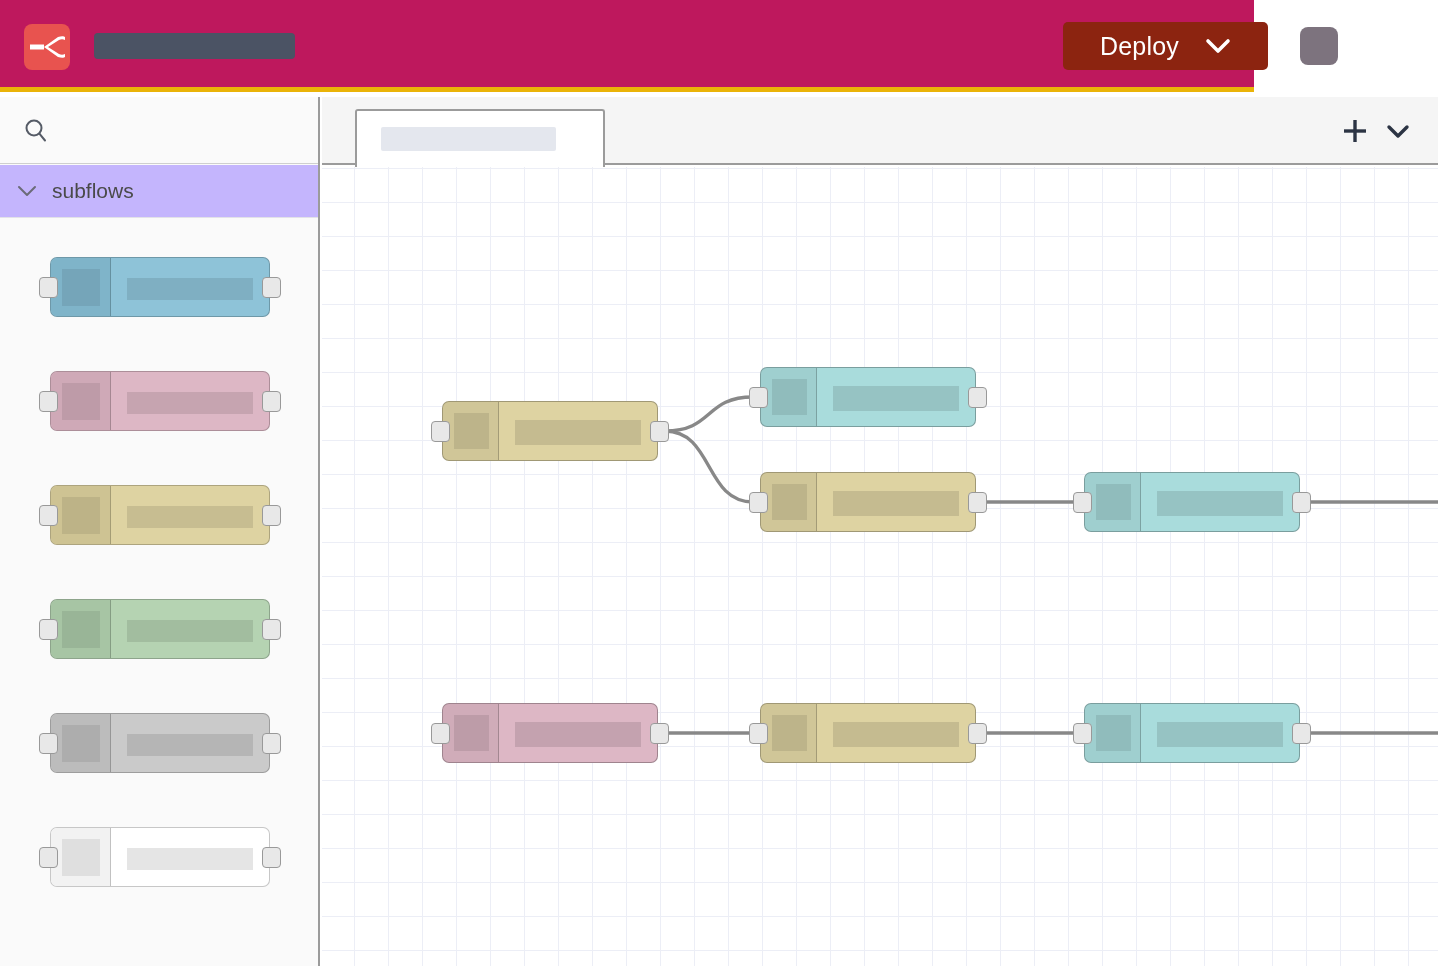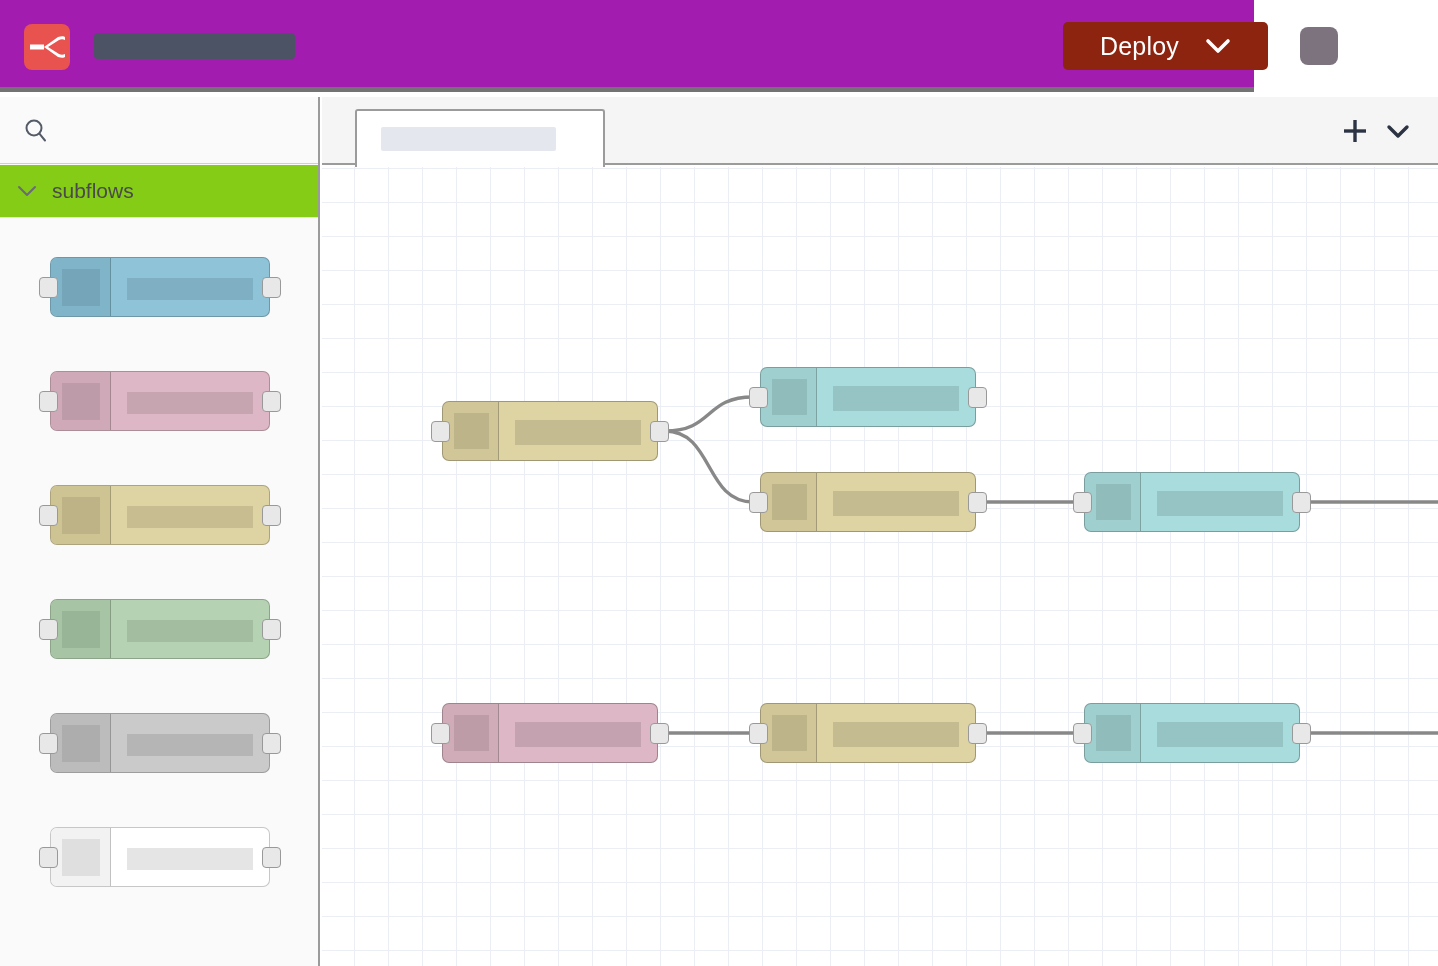--- a/index.html
+++ b/index.html
@@ -8,22 +8,22 @@
     width: 1438px; height: 966px;
     overflow: hidden;
     background: #ffffff;
     font-family: "Liberation Sans", sans-serif;
   }
 
   
   #header {
     position: absolute; left: 0; top: 0;
     width: 1254px; height: 92px;
-    background: #a21caf;
-    border-bottom: 5px solid #737373;
+    background: #be185d;
+    border-bottom: 5px solid #eab308;
   }
   #logo {
     position: absolute; left: 24px; top: 24px;
     width: 46px; height: 46px;
     background: #e8534f;
     border-radius: 8px;
   }
   #logo svg { display: block; }
   #title-redaction {
     position: absolute; left: 94px; top: 33px;
@@ -81,21 +81,21 @@
     border-bottom: 1px solid #cfcfcf;
     background: #fafafa;
     cursor: text;
   }
   #search-icon {
     position: absolute; left: 22px; top: 20px;
   }
   #palette-category {
     position: absolute; left: 0; top: 68px;
     width: 318px; height: 53px;
-    background: #84cc16;
+    background: #c4b5fd;
     border-bottom: 1px solid #e2e2e8;
     display: flex; align-items: center;
     cursor: pointer;
   }
   #category-chevron { margin-left: 16px; margin-right: 14px; display: block; }
   #category-label {
     font-size: 21px;
     color: #4a4a4a;
   }
   #palette-nodes {

